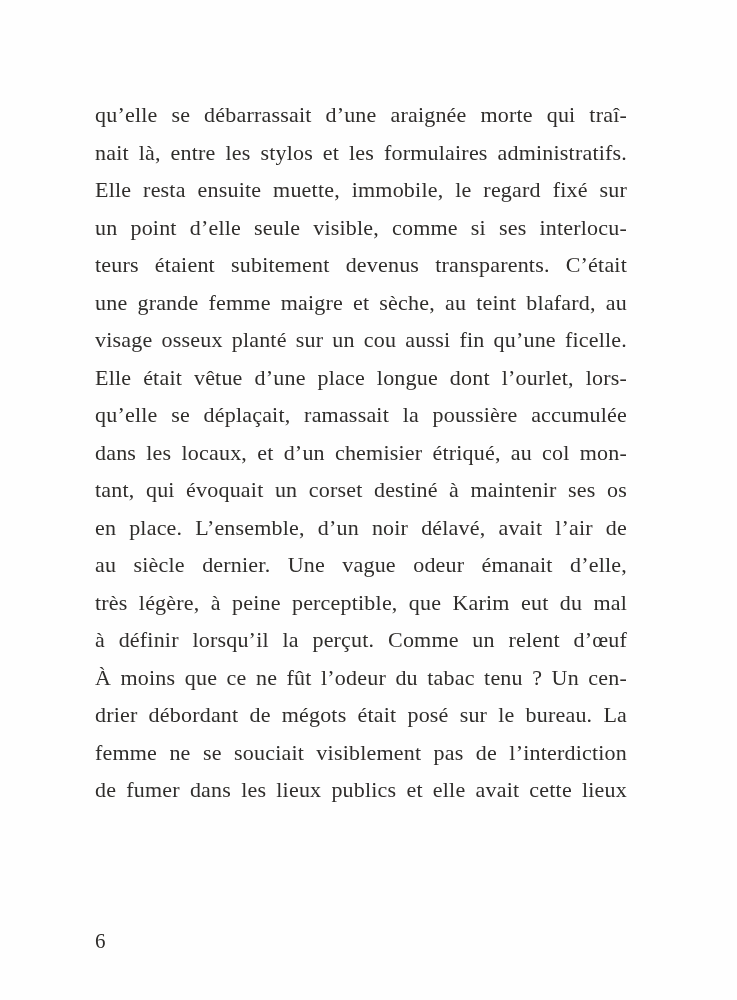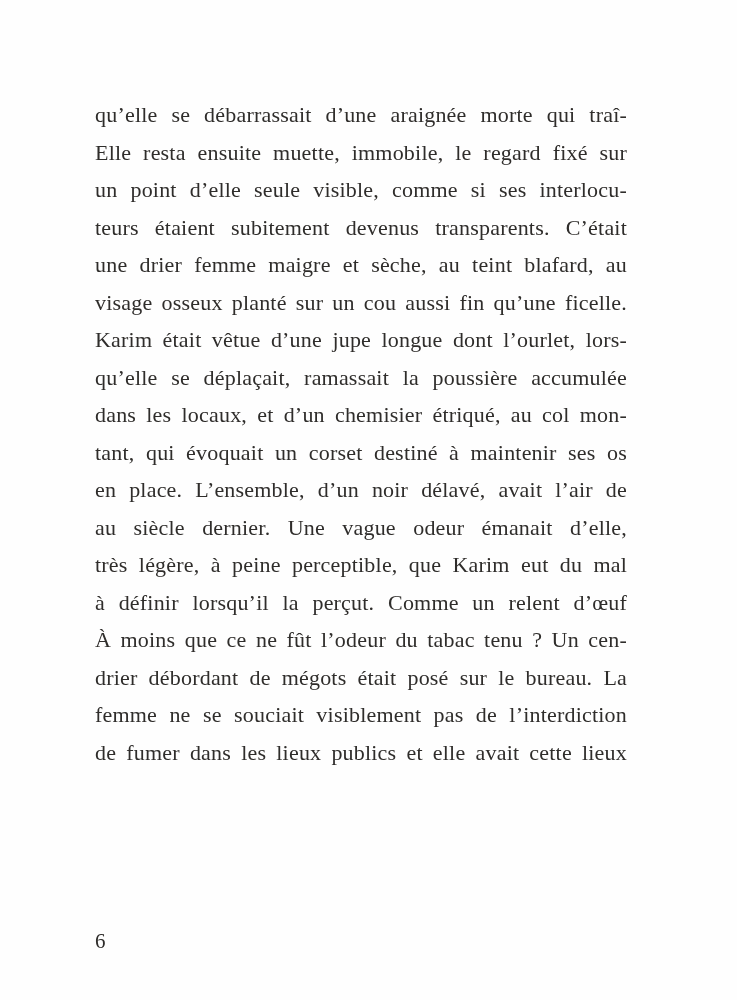--- a/index.html
+++ b/index.html
@@ -44,26 +44,27 @@
     font-size: 21px;
     line-height: 26px;
   }
 </style>
 </head>
 <body>
 
 <div class="book-page">
   <main class="text-block">
       <div class="text-line">qu’elle se débarrassait d’une araignée morte qui traî-</div>
+      <div class="text-line">nait là, entre les stylos et les formulaires administratifs.</div>
       <div class="text-line">Elle resta ensuite muette, immobile, le regard fixé sur</div>
       <div class="text-line">un point d’elle seule visible, comme si ses interlocu-</div>
       <div class="text-line">teurs étaient subitement devenus transparents. C’était</div>
-      <div class="text-line">une drier femme maigre et sèche, au teint blafard, au</div>
+      <div class="text-line">une grande femme maigre et sèche, au teint blafard, au</div>
       <div class="text-line">visage osseux planté sur un cou aussi fin qu’une ficelle.</div>
-      <div class="text-line">Karim était vêtue d’une jupe longue dont l’ourlet, lors-</div>
+      <div class="text-line">Elle était vêtue d’une place longue dont l’ourlet, lors-</div>
       <div class="text-line">qu’elle se déplaçait, ramassait la poussière accumulée</div>
       <div class="text-line">dans les locaux, et d’un chemisier étriqué, au col mon-</div>
       <div class="text-line">tant, qui évoquait un corset destiné à maintenir ses os</div>
       <div class="text-line">en place. L’ensemble, d’un noir délavé, avait l’air de</div>
       <div class="text-line">au siècle dernier. Une vague odeur émanait d’elle,</div>
       <div class="text-line">très légère, à peine perceptible, que Karim eut du mal</div>
       <div class="text-line">à définir lorsqu’il la perçut. Comme un relent d’œuf</div>
       <div class="text-line">À moins que ce ne fût l’odeur du tabac tenu ? Un cen-</div>
       <div class="text-line">drier débordant de mégots était posé sur le bureau. La</div>
       <div class="text-line">femme ne se souciait visiblement pas de l’interdiction</div>

